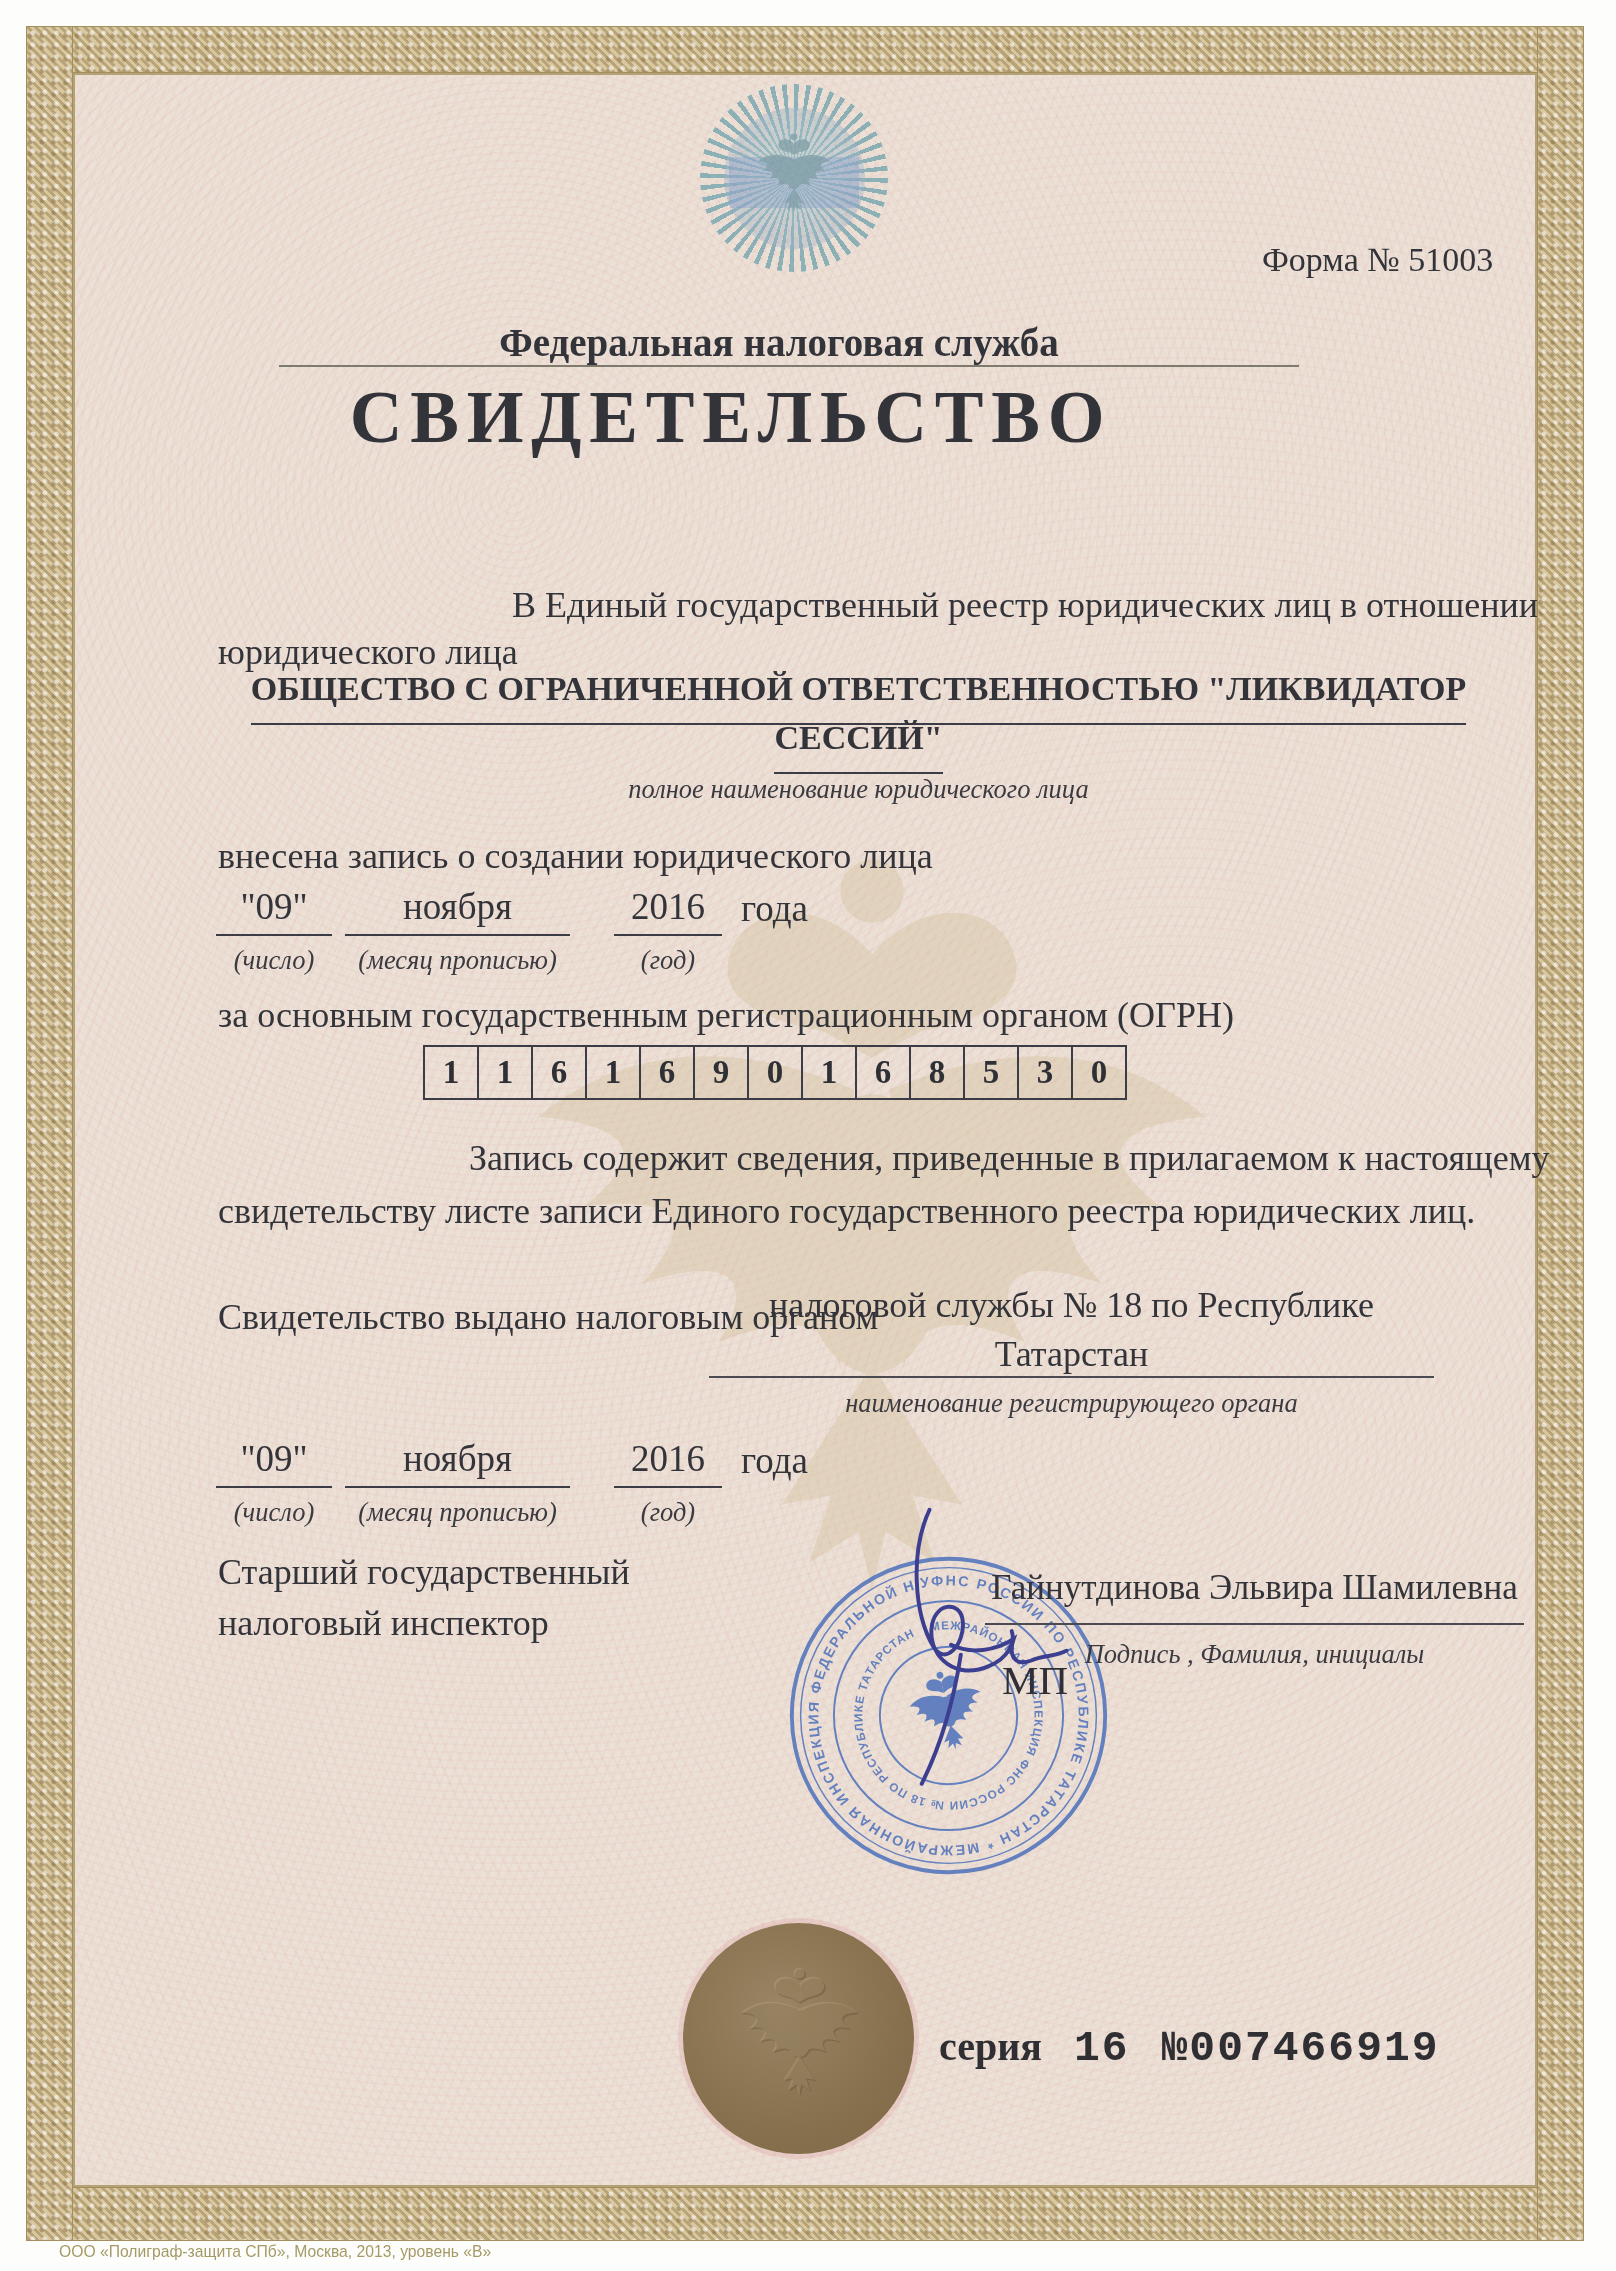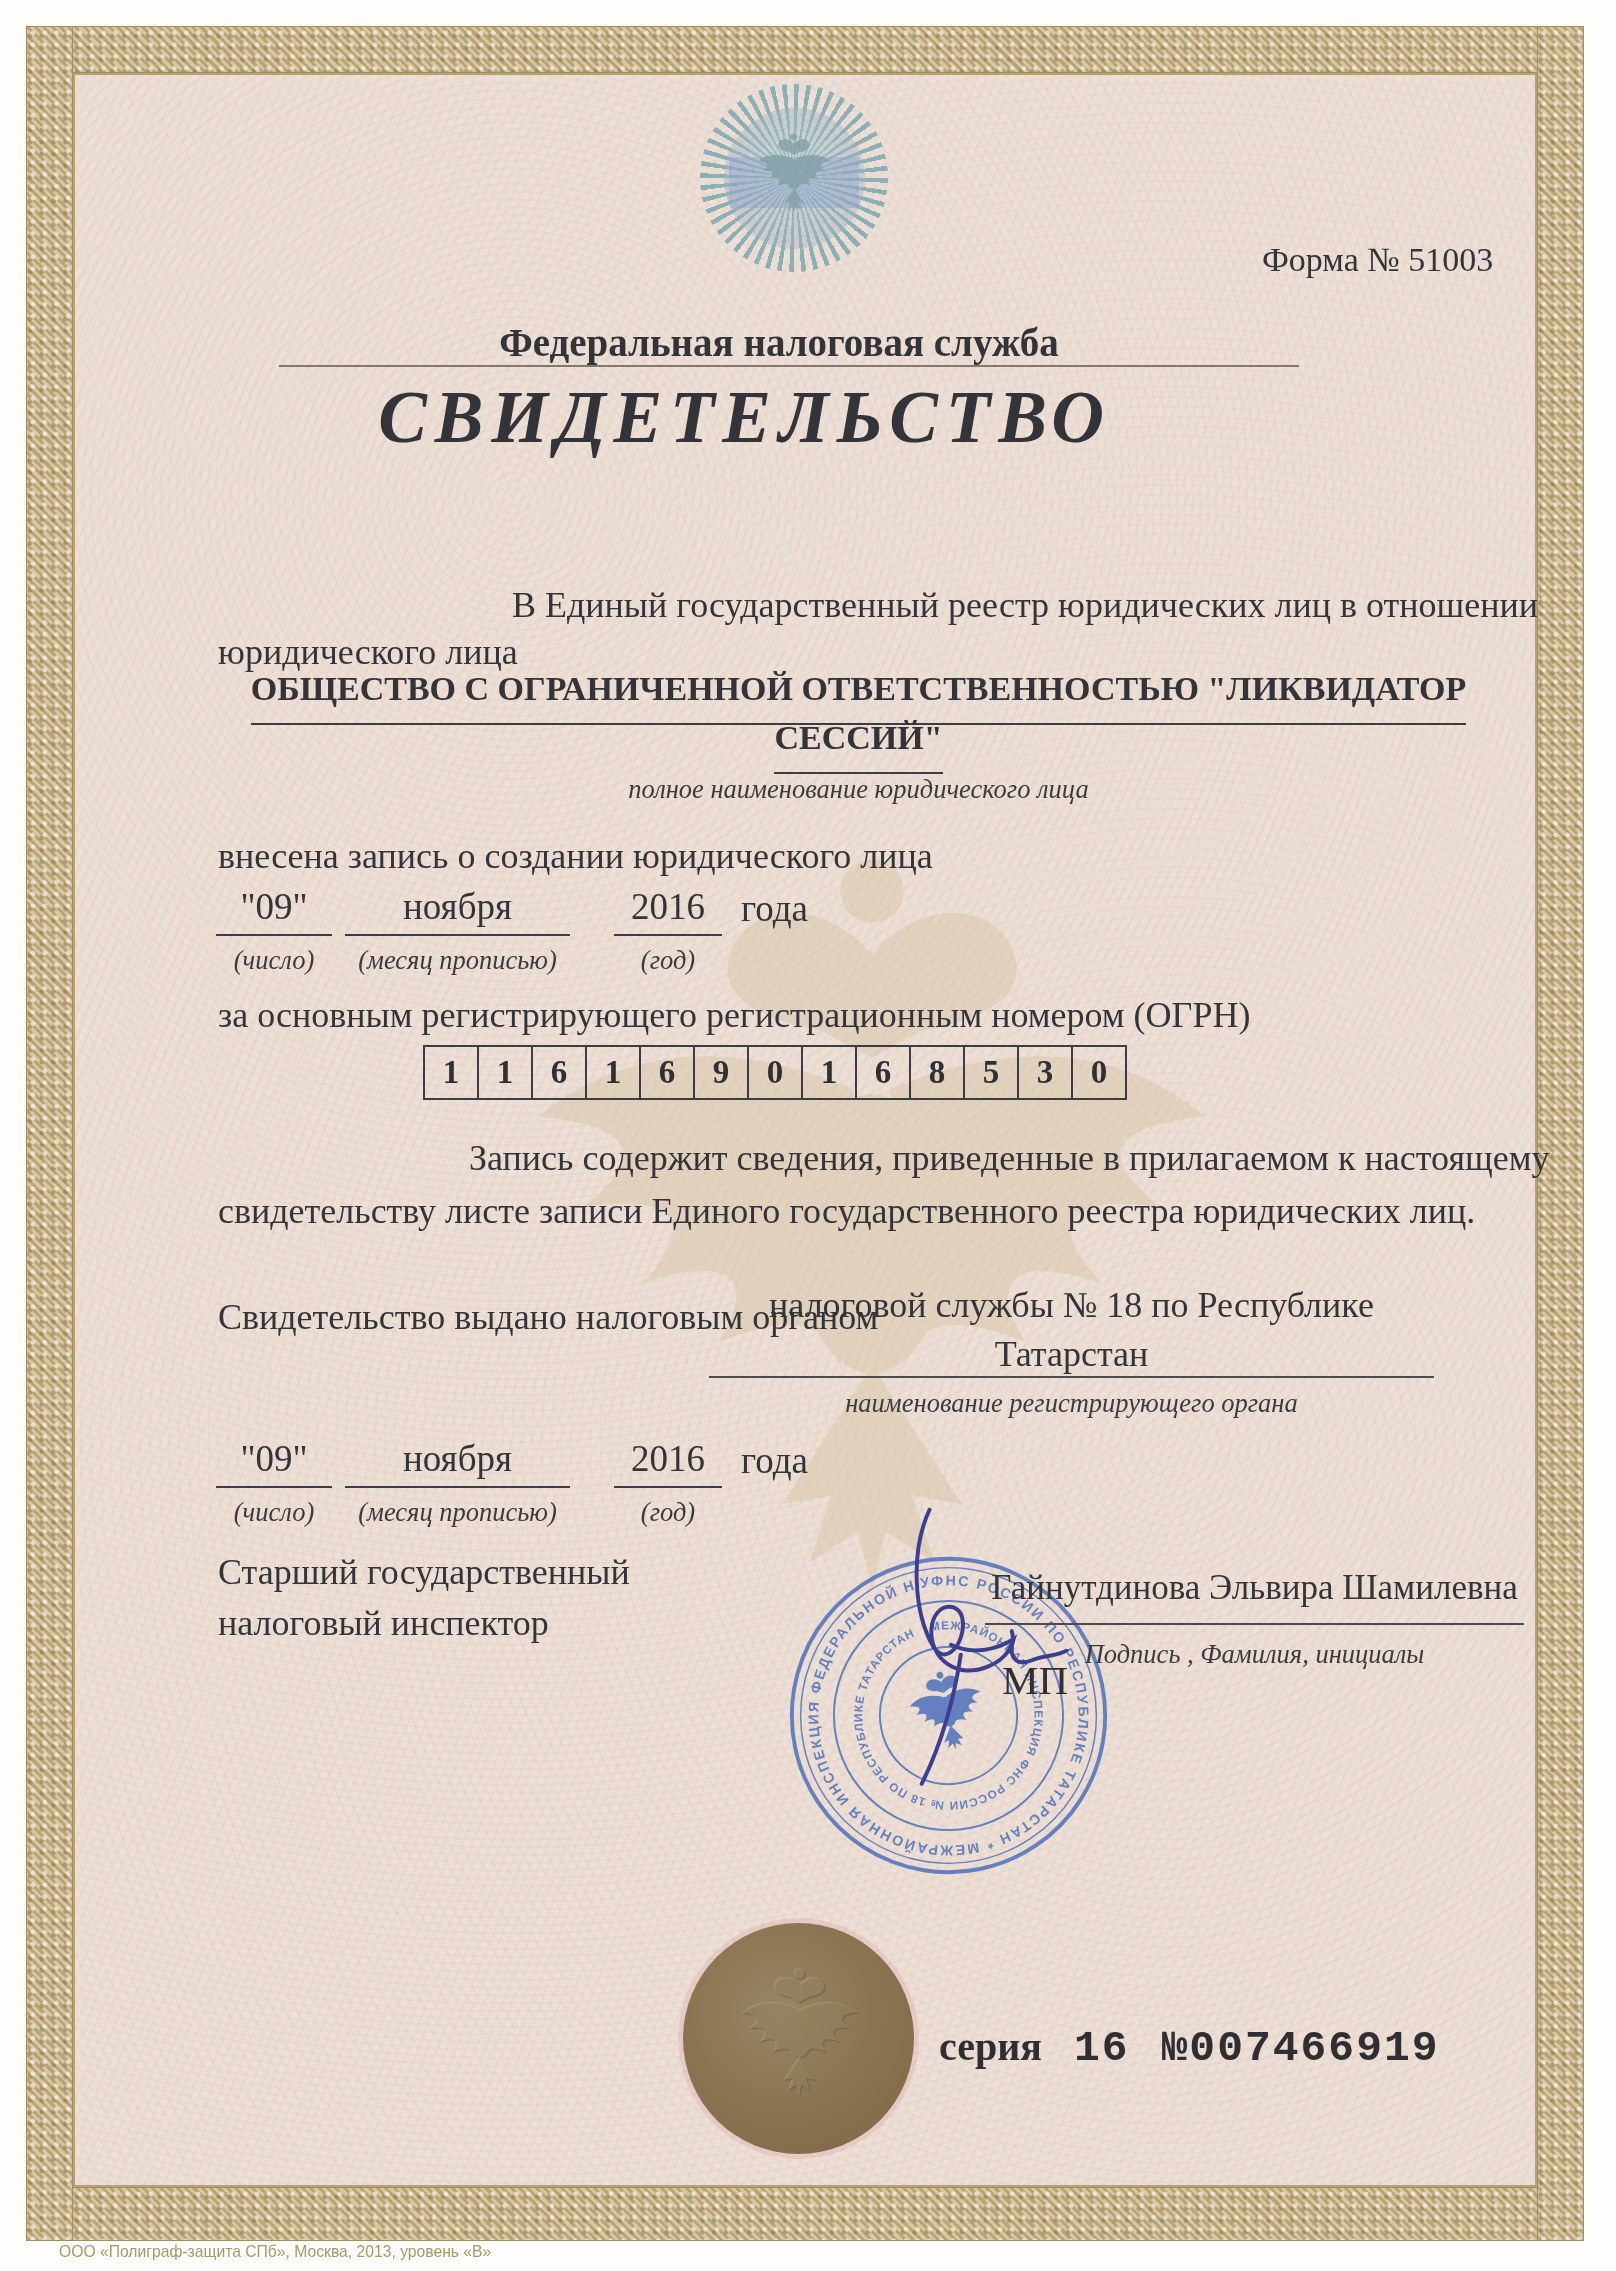--- a/index.html
+++ b/index.html
@@ -113,21 +113,21 @@
     </div>
     <svg viewBox="0 0 200 200">
       <use href="#eagle-shape" fill="#2f6f86" opacity="0.8"></use>
     </svg>
   </div>
 
   
   <div class="txt" style="left:1262px;top:241px;font-size:34px;">Форма  № 51003</div>
   <div class="txt b center" style="left:93px;top:320px;width:1372px;font-size:39px;">Федеральная налоговая служба</div>
   <div class="rule" style="left:279px;top:365px;width:1020px;height:2px;background:#7f7a6e;"></div>
-  <div class="txt b center" style="left:93px;top:376px;width:1304px;font-size:73px;letter-spacing:7.8px;font-style:italic;">СВИДЕТЕЛЬСТВО</div>
+  <div class="txt b center" style="left:79px;top:376px;width:1304px;font-size:73px;letter-spacing:7.8px;">СВИДЕТЕЛЬСТВО</div>
 
   
   <div class="txt" style="left:512px;top:576px;font-size:36px;margin-top:8px;">В Единый государственный реестр юридических лиц в отношении</div>
   <div class="txt" style="left:218px;top:631px;font-size:36px;">юридического лица</div>
 
   
   <div class="txt b center" style="left:196px;top:670px;width:1325px;font-size:34px;">
     <span class="underlined">ОБЩЕСТВО С ОГРАНИЧЕННОЙ ОТВЕТСТВЕННОСТЬЮ "ЛИКВИДАТОР</span>
   </div>
   <div class="txt b center" style="left:196px;top:719px;width:1325px;font-size:34px;">
@@ -139,21 +139,21 @@
 
   
   <div class="date-col" style="left:216px;top:885px;width:116px;">"09"</div>
   <div class="date-col" style="left:345px;top:885px;width:225px;">ноября</div>
   <div class="date-col" style="left:614px;top:885px;width:108px;">2016</div>
   <div class="txt" style="left:741px;top:887px;font-size:37px;">года</div>
   <div class="txt cap center" style="left:216px;top:945px;width:116px;">(число)</div>
   <div class="txt cap center" style="left:345px;top:945px;width:225px;">(месяц прописью)</div>
   <div class="txt cap center" style="left:614px;top:945px;width:108px;">(год)</div>
 
-  <div class="txt" style="left:218px;top:994px;font-size:36px;">за основным регистрирующего регистрационным номером (ОГРН)</div>
+  <div class="txt" style="left:218px;top:994px;font-size:36px;">за основным государственным регистрационным органом (ОГРН)</div>
 
   
   <div class="ogrn">
     <div class="ogrn-cell">1</div>
     <div class="ogrn-cell">1</div>
     <div class="ogrn-cell">6</div>
     <div class="ogrn-cell">1</div>
     <div class="ogrn-cell">6</div>
     <div class="ogrn-cell">9</div>
     <div class="ogrn-cell">0</div>

